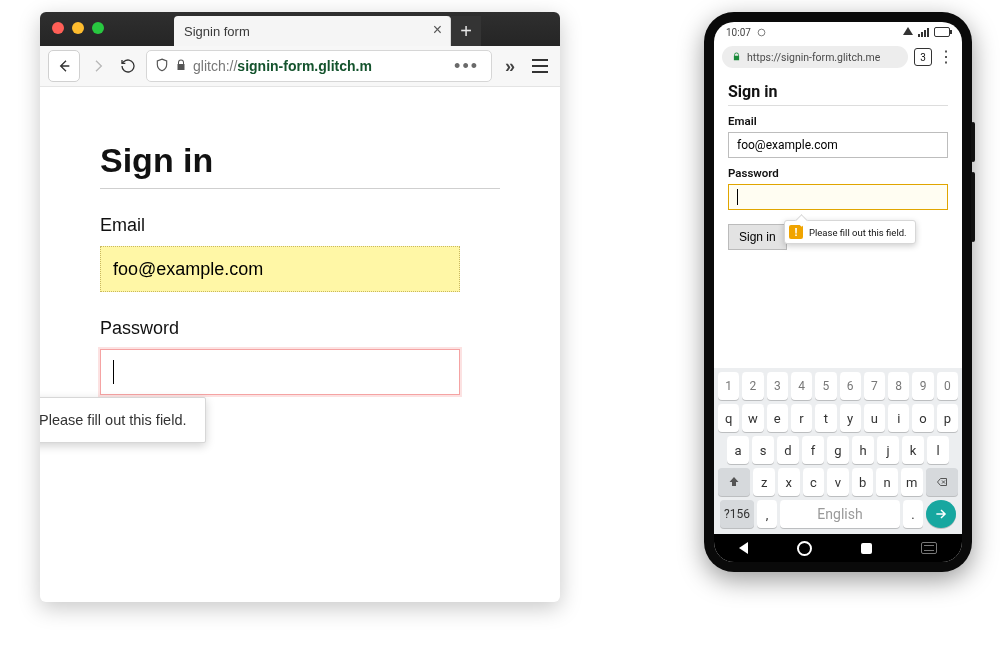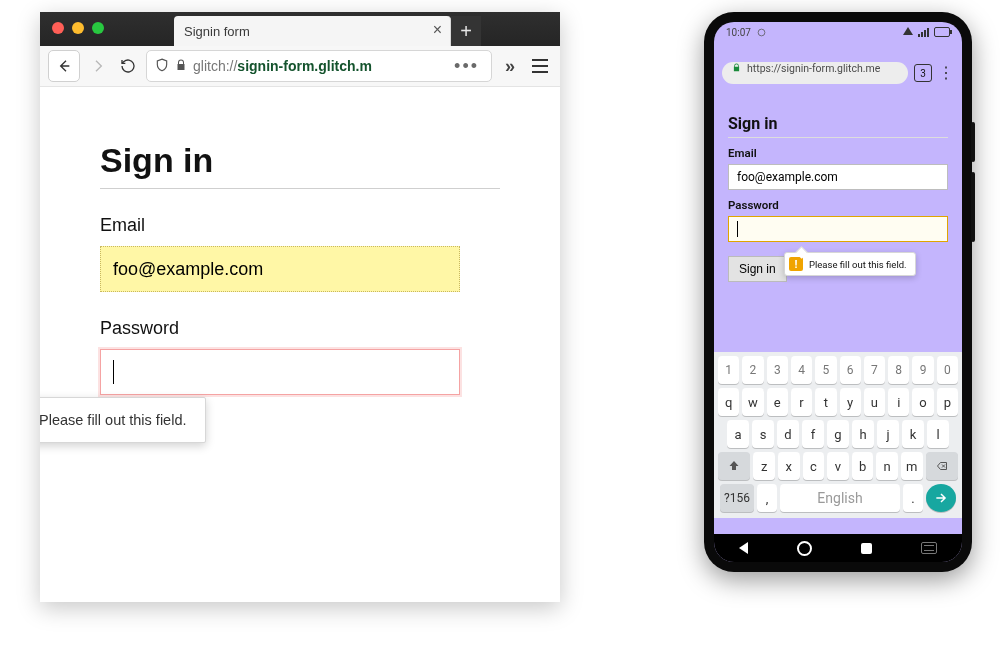--- a/index.html
+++ b/index.html
@@ -15,21 +15,21 @@
     font-family: var(--ff);
     position:relative;
     color:#111;
   }
 
   
   .browser {
     position:absolute; left:40px; top:12px;
     width:520px; height:590px;
     background:#fff;
-    border-radius:0;
+    border-radius:6px;
     box-shadow: 0 6px 22px rgba(0,0,0,.22);
     overflow:hidden;
   }
   .tabbar {
     height:34px; background:linear-gradient(#2f2f2f,#252525);
     display:flex; align-items:flex-end;
     position:relative;
   }
   .traffic { position:absolute; left:12px; top:10px; display:flex; gap:8px; }
   .dot { width:12px; height:12px; border-radius:50%; }
@@ -115,43 +115,42 @@
     width:268px; height:560px;
     background:#0a0a0a;
     border-radius:30px;
     box-shadow: 0 8px 26px rgba(0,0,0,.4);
     padding:10px;
     box-sizing:border-box;
   }
   .sidebtn { position:absolute; right:-3px; width:4px; background:#111; border-radius:2px; }
   .sidebtn.b1{ top:110px; height:40px;} .sidebtn.b2{ top:160px; height:70px; }
   .screen {
-    width:100%; height:100%; background:#c4b5fd; border-radius:20px; overflow:hidden;
+    width:100%; height:100%; background:#ffffff; border-radius:20px; overflow:hidden;
     display:flex; flex-direction:column;
     font-family: Roboto, Arial, sans-serif;
-    gap: 16px;
   }
   .status {
     height:20px; font-size:10px; color:#444;
     display:flex; align-items:center; justify-content:space-between;
     padding:0 12px;
   }
   .status .sicons { display:flex; gap:5px; align-items:center;}
   .tri { width:0;height:0;border-left:5px solid transparent;border-right:5px solid transparent;border-bottom:8px solid #333; transform:translateY(-1px);}
   .sig { display:flex; gap:1px; align-items:flex-end;}
   .sig span{ width:2px; background:#333; display:block;}
   .sig span:nth-child(1){height:3px;} .sig span:nth-child(2){height:5px;}
   .sig span:nth-child(3){height:7px;} .sig span:nth-child(4){height:9px;}
   .batt { width:14px; height:8px; border:1px solid #333; border-radius:2px; position:relative;}
   .batt::after{content:"";position:absolute; right:-3px; top:2px; width:2px; height:4px; background:#333;}
 
   .m-urlrow { display:flex; align-items:center; gap:6px; padding:4px 8px;}
   .m-url {
     flex:1; height:22px; background:#ededed; border-radius:12px;
-    display:flex; align-items:flex-start; padding:0 10px; gap:6px;
+    display:flex; align-items:center; padding:0 10px; gap:6px;
     font-size:10.5px; color:#4b4b4b;
   }
   .m-url .lockm{ color:#1a8a3a; font-size:11px; }
   .tabcount { width:16px; height:16px; border:1.4px solid #333; border-radius:3px; font-size:10px; display:flex;align-items:center;justify-content:center; }
   .kebab { font-size:16px; line-height:10px; color:#333; }
 
   .m-page { padding:8px 14px 6px 14px; position:relative;}
   .m-page h2 { font-size:16px; margin:2px 0 4px 0; font-weight:700; }
   .m-page hr { border:none; border-bottom:1px solid #ddd; margin:0 0 8px 0;}
   .m-label { font-size:11.5px; font-weight:600; margin:4px 0 4px 0; display:block;}

